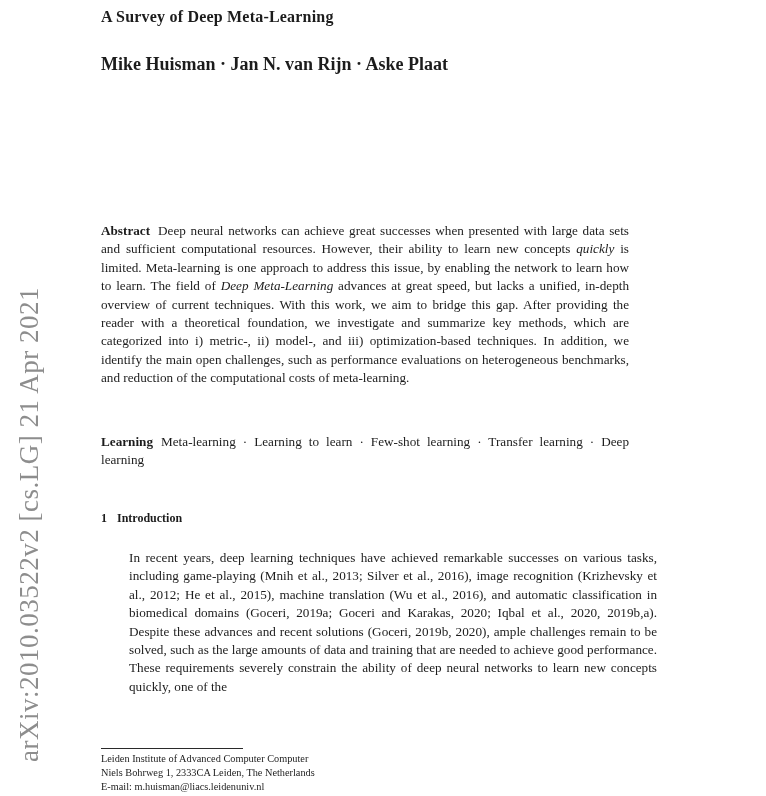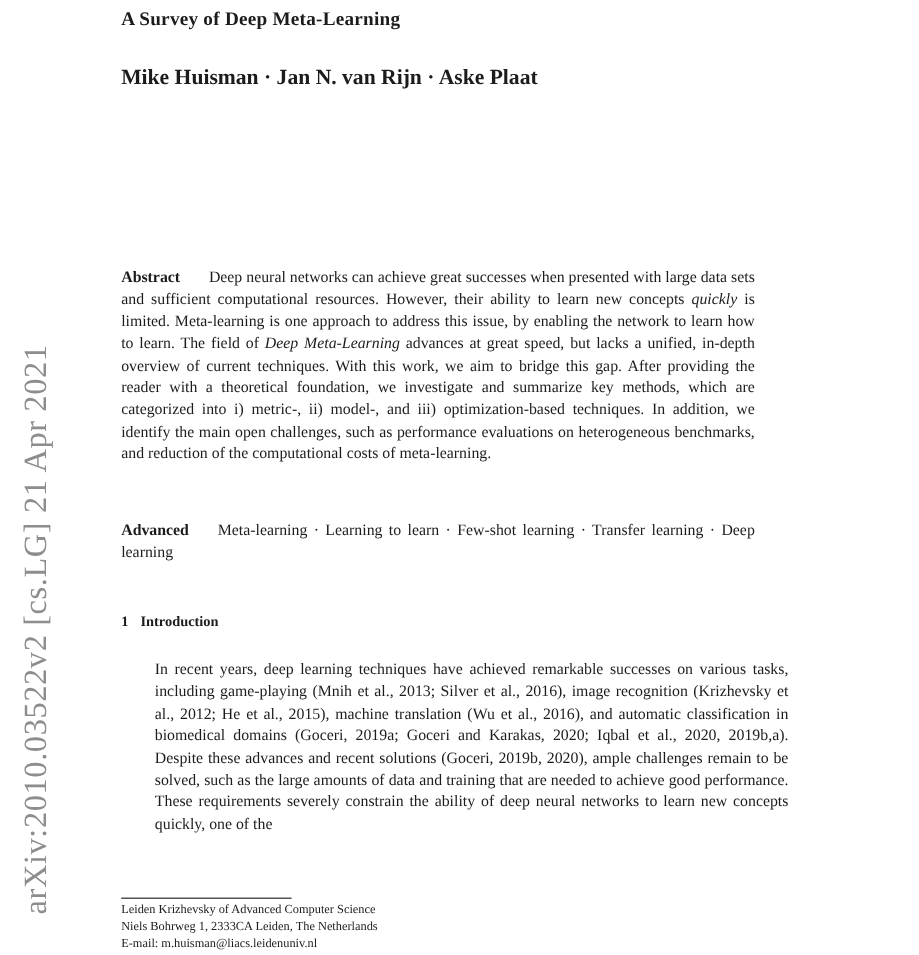--- a/index.html
+++ b/index.html
@@ -46,21 +46,21 @@
   }
   .bodytext {
     font-size: 13.2px;
     line-height: 18.4px;
     text-align: justify;
   }
   .abstract { top: 222px; }
   .keywords { top: 433px; }
   .label {
     font-weight: bold;
-    padding-right: 24px;
+    padding-right: 8px;
   }
   .italic { font-style: italic; }
   .section-heading {
     top: 511px;
     font-size: 12px;
     font-weight: bold;
   }
   .sec-num { padding-right: 10px; }
   .intro { top: 549px; margin-left: 28px; }
   .footnote-rule {
@@ -84,27 +84,27 @@
 <div class="page">
 
   <div class="watermark">arXiv:2010.03522v2  [cs.LG]  21 Apr 2021</div>
 
   <h1 class="col title">A Survey of Deep Meta-Learning</h1>
 
   <div class="col authors">Mike Huisman · Jan N. van Rijn · Aske Plaat</div>
 
   <p class="col bodytext abstract"><span class="label">Abstract</span><span>Deep neural networks can achieve great successes when presented with large data sets and sufficient computational resources. However, their ability to learn new concepts </span><span class="italic">quickly</span><span> is limited. Meta-learning is one approach to address this issue, by enabling the network to learn how to learn. The field of </span><span class="italic">Deep Meta-Learning</span><span> advances at great speed, but lacks a unified, in-depth overview of current techniques. With this work, we aim to bridge this gap. After providing the reader with a theoretical foundation, we investigate and summarize key methods, which are categorized into i) metric-, ii) model-, and iii) optimization-based techniques. In addition, we identify the main open challenges, such as performance evaluations on heterogeneous benchmarks, and reduction of the computational costs of meta-learning.</span></p>
 
-  <p class="col bodytext keywords"><span class="label">Advanced</span><span>Meta-learning · Learning to learn · Few-shot learning · Transfer learning · Deep learning</span></p>
+  <p class="col bodytext keywords"><span class="label">Learning</span><span>Meta-learning · Learning to learn · Few-shot learning · Transfer learning · Deep learning</span></p>
 
   <h2 class="col section-heading"><span class="sec-num">1</span><span>Introduction</span></h2>
 
   <p class="col bodytext intro">In recent years, deep learning techniques have achieved remarkable successes on various tasks, including game-playing (Mnih et al., 2013; Silver et al., 2016), image recognition (Krizhevsky et al., 2012; He et al., 2015), machine translation (Wu et al., 2016), and automatic classification in biomedical domains (Goceri, 2019a; Goceri and Karakas, 2020; Iqbal et al., 2020, 2019b,a). Despite these advances and recent solutions (Goceri, 2019b, 2020), ample challenges remain to be solved, such as the large amounts of data and training that are needed to achieve good performance. These requirements severely constrain the ability of deep neural networks to learn new concepts quickly, one of the</p>
 
   <div class="footnote-rule"></div>
 
   <div class="col footnote">
-    <div>Leiden Krizhevsky of Advanced Computer Science</div>
+    <div>Leiden Institute of Advanced Computer Computer</div>
     <div>Niels Bohrweg 1, 2333CA Leiden, The Netherlands</div>
     <div>E-mail: m.huisman@liacs.leidenuniv.nl</div>
   </div>
 
 </div>
 
 </body></html>

